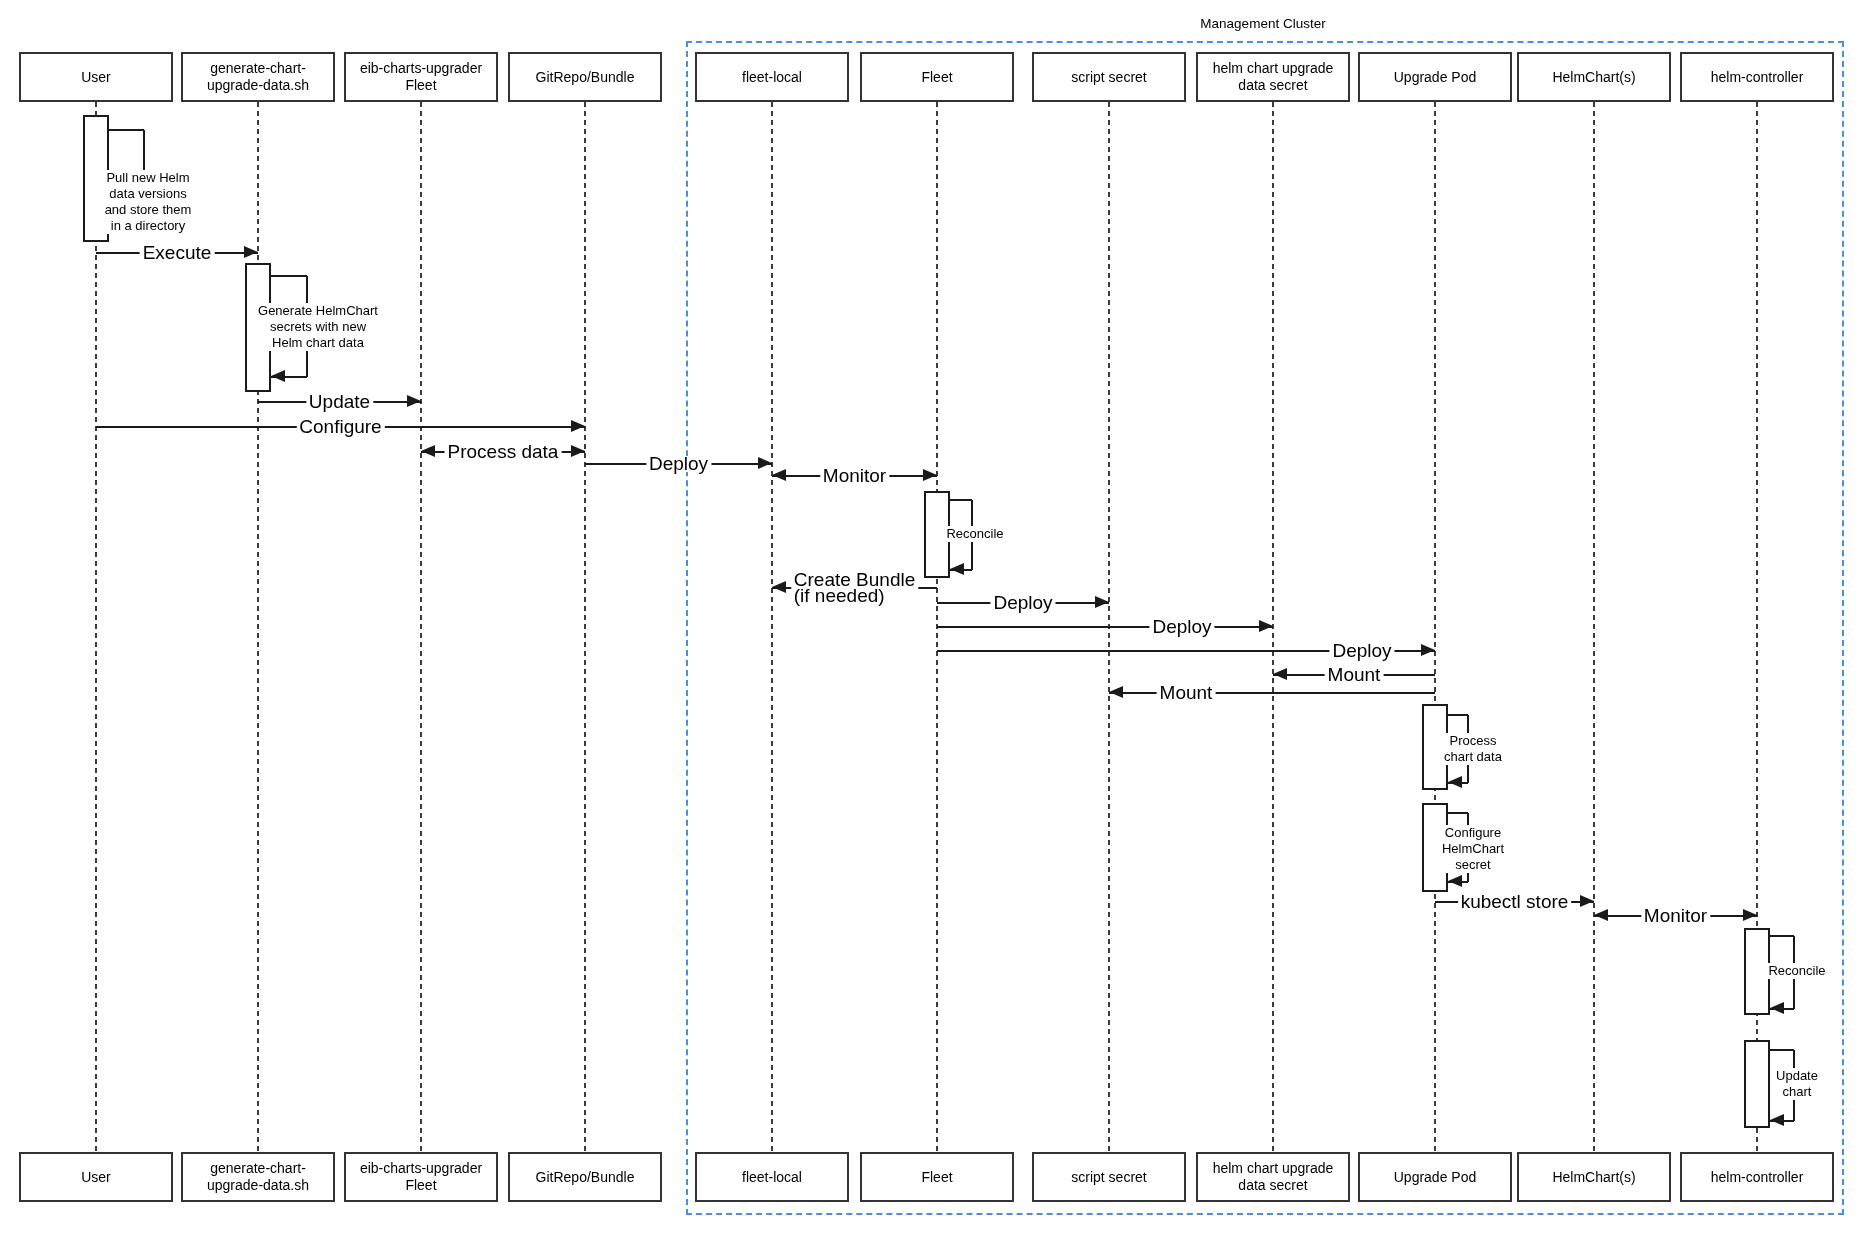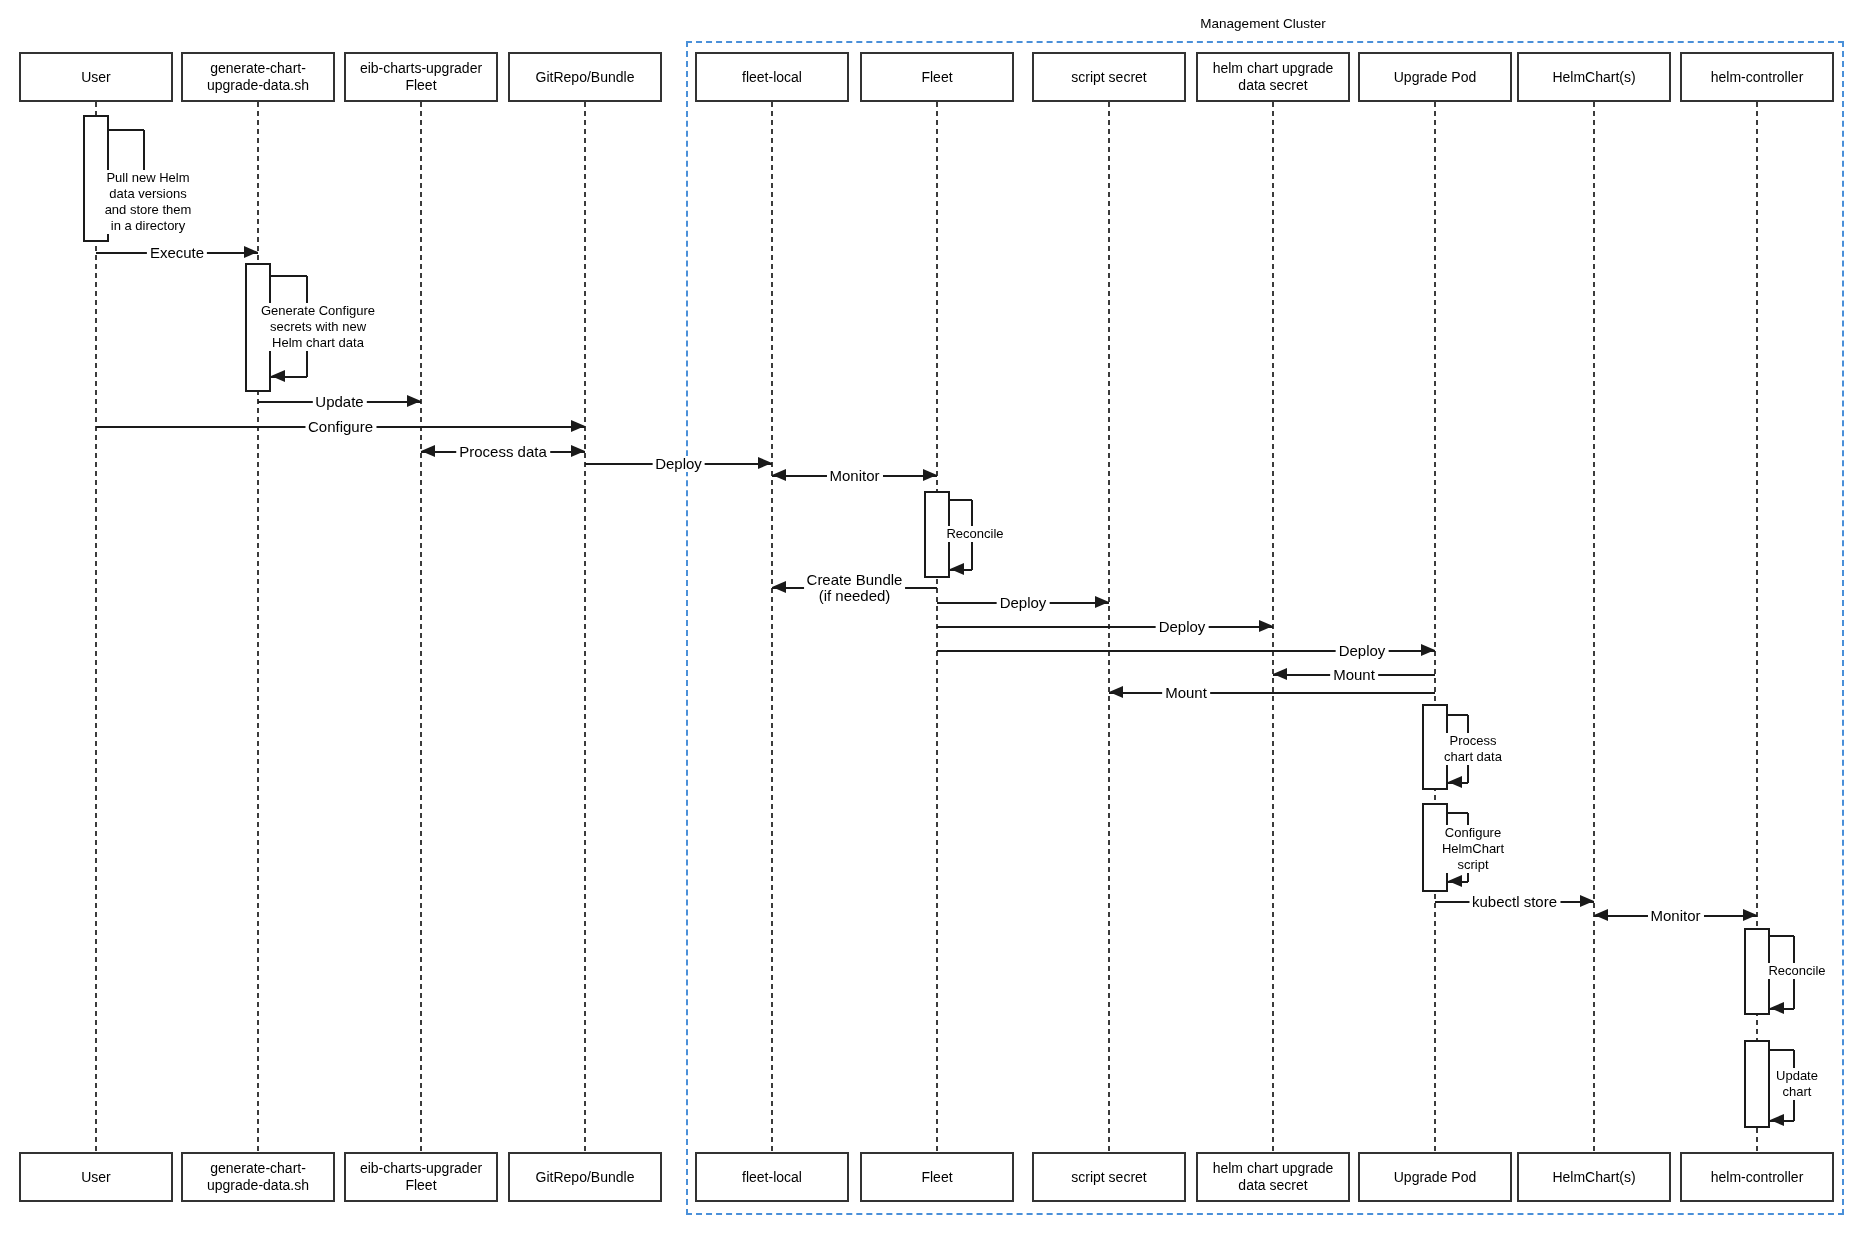--- a/index.html
+++ b/index.html
@@ -72,23 +72,23 @@
     border-bottom: 6px solid transparent;
     z-index: 3;
   }
   .ah-r { border-left: 14px solid var(--line-color, #1a1a1a); }
   .ah-l { border-right: 14px solid var(--line-color, #1a1a1a); }
   .mlabel {
     position: absolute;
     transform: translate(-50%, -50%);
     background: #ffffff;
     padding: 0 3px;
-    font-size: 15px;
+    font-size: 19px;
     line-height: 16px;
-    text-align: center;
+    text-align: left;
     white-space: nowrap;
     z-index: 3;
   }
   .loop-text {
     position: absolute;
     transform: translateX(-50%);
     background: #ffffff;
     padding: 0 2px;
     font-size: 13px;
     line-height: 16px;
@@ -319,21 +319,21 @@
       <div>Pull new Helm</div>
       <div>data versions</div>
       <div>and store them</div>
       <div>in a directory</div>
     </div>
     <div class="mline" style="left: 271px; top: 275px; width: 36px;"></div>
     <div class="vline" style="left: 306px; top: 276px; height: 101px;"></div>
     <div class="mline" style="left: 271px; top: 376px; width: 36px;"></div>
     <div class="ah-l" style="left: 271px; top: 370px;"></div>
     <div class="loop-text" style="left: 318px; top: 303px;">
-      <div>Generate Configure</div>
+      <div>Generate HelmChart</div>
       <div>secrets with new</div>
       <div>Helm chart data</div>
     </div>
     <div class="mline" style="left: 950px; top: 499px; width: 22px;"></div>
     <div class="vline" style="left: 971px; top: 500px; height: 70px;"></div>
     <div class="mline" style="left: 950px; top: 569px; width: 22px;"></div>
     <div class="ah-l" style="left: 950px; top: 563px;"></div>
     <div class="loop-text" style="left: 975px; top: 526px;">
       <div>Reconcile</div>
     </div>
@@ -345,21 +345,21 @@
       <div>Process</div>
       <div>chart data</div>
     </div>
     <div class="mline" style="left: 1448px; top: 812px; width: 20px;"></div>
     <div class="vline" style="left: 1467px; top: 813px; height: 69px;"></div>
     <div class="mline" style="left: 1448px; top: 881px; width: 20px;"></div>
     <div class="ah-l" style="left: 1448px; top: 875px;"></div>
     <div class="loop-text" style="left: 1473px; top: 825px;">
       <div>Configure</div>
       <div>HelmChart</div>
-      <div>script</div>
+      <div>secret</div>
     </div>
     <div class="mline" style="left: 1770px; top: 935px; width: 24px;"></div>
     <div class="vline" style="left: 1793px; top: 936px; height: 73px;"></div>
     <div class="mline" style="left: 1770px; top: 1008px; width: 24px;"></div>
     <div class="ah-l" style="left: 1770px; top: 1002px;"></div>
     <div class="loop-text" style="left: 1797px; top: 963px;">
       <div>Reconcile</div>
     </div>
     <div class="mline" style="left: 1770px; top: 1049px; width: 24px;"></div>
     <div class="vline" style="left: 1793px; top: 1050px; height: 71px;"></div>

